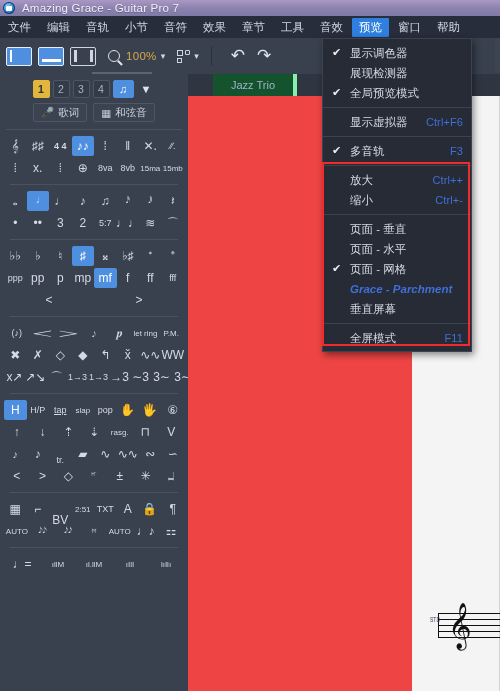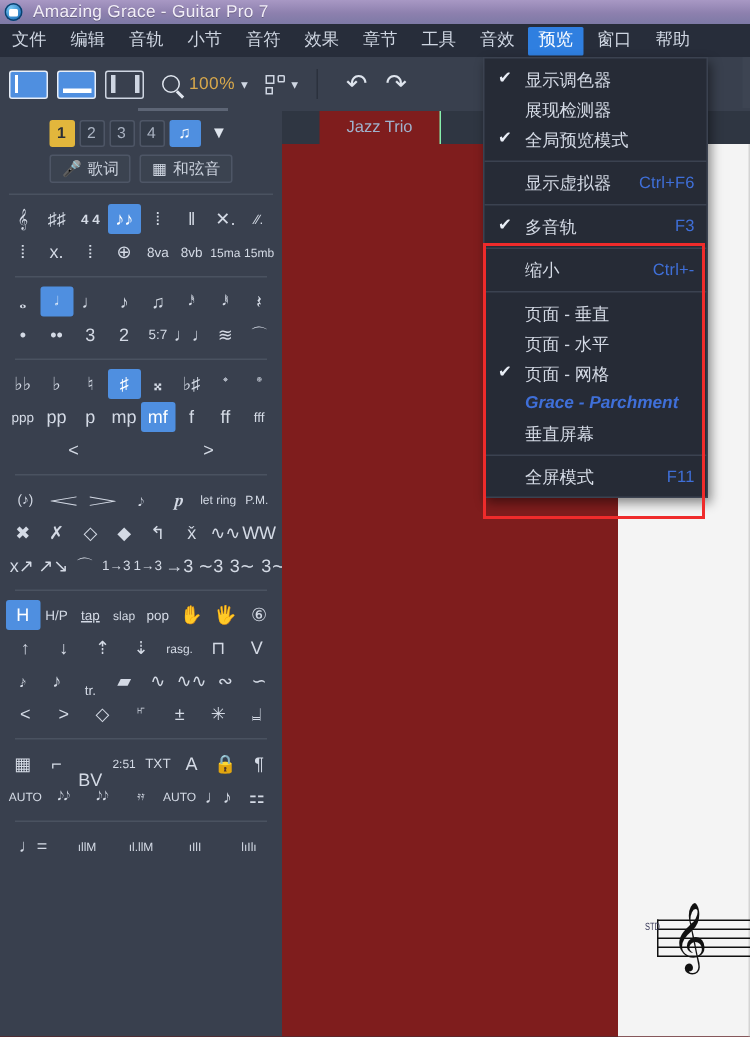--- a/index.html
+++ b/index.html
@@ -120,26 +120,26 @@
   }
 
   
   .tabstrip{
     position:absolute;left:188px;top:74px;right:0;height:22px;background:#2f3642;
     border-bottom:1px solid #252b35;
   }
   .doctab{
     position:absolute;left:25px;top:0;height:22px;padding:0 18px;
     display:flex;align-items:center;font-size:11px;color:#9fb2cc;
-    background:#7f1d1d;border-right:1px solid #86efac;
+    background:#14532d;border-right:4px solid #86efac;
   }
 
   
   .canvas{
-    position:absolute;left:188px;top:96px;right:0;bottom:0;background:#7f1d1d;
+    position:absolute;left:188px;top:96px;right:0;bottom:0;background:#ef4444;
   }
   .page{
     position:absolute;right:0;top:0;bottom:0;width:88px;background:#f4f4f4;
     box-shadow:-1px 0 0 #d4d4d4 inset;
   }
   .staff{position:absolute;right:0;bottom:36px;width:70px;height:44px;}
   .staff .ln{position:absolute;left:8px;right:0;height:1px;background:#101010;}
   .clef{
     position:absolute;left:18px;top:-6px;font-size:40px;line-height:40px;color:#111;
     font-family:"DejaVu Sans",sans-serif;
@@ -463,20 +463,24 @@
         <span class="acc">Ctrl+F6</span>
       </div>
       <div class="dsep"></div>
       <div class="ditem">
         <span class="chk">✔</span>
         <span class="lbl">多音轨</span>
         <span class="acc">F3</span>
       </div>
       <div class="dsep"></div>
       <div class="ditem">
+        <span class="lbl">放大</span>
+        <span class="acc">Ctrl++</span>
+      </div>
+      <div class="ditem">
         <span class="lbl">缩小</span>
         <span class="acc">Ctrl+-</span>
       </div>
       <div class="dsep"></div>
       <div class="ditem">
         <span class="lbl">页面 - 垂直</span>
       </div>
       <div class="ditem">
         <span class="lbl">页面 - 水平</span>
       </div>

